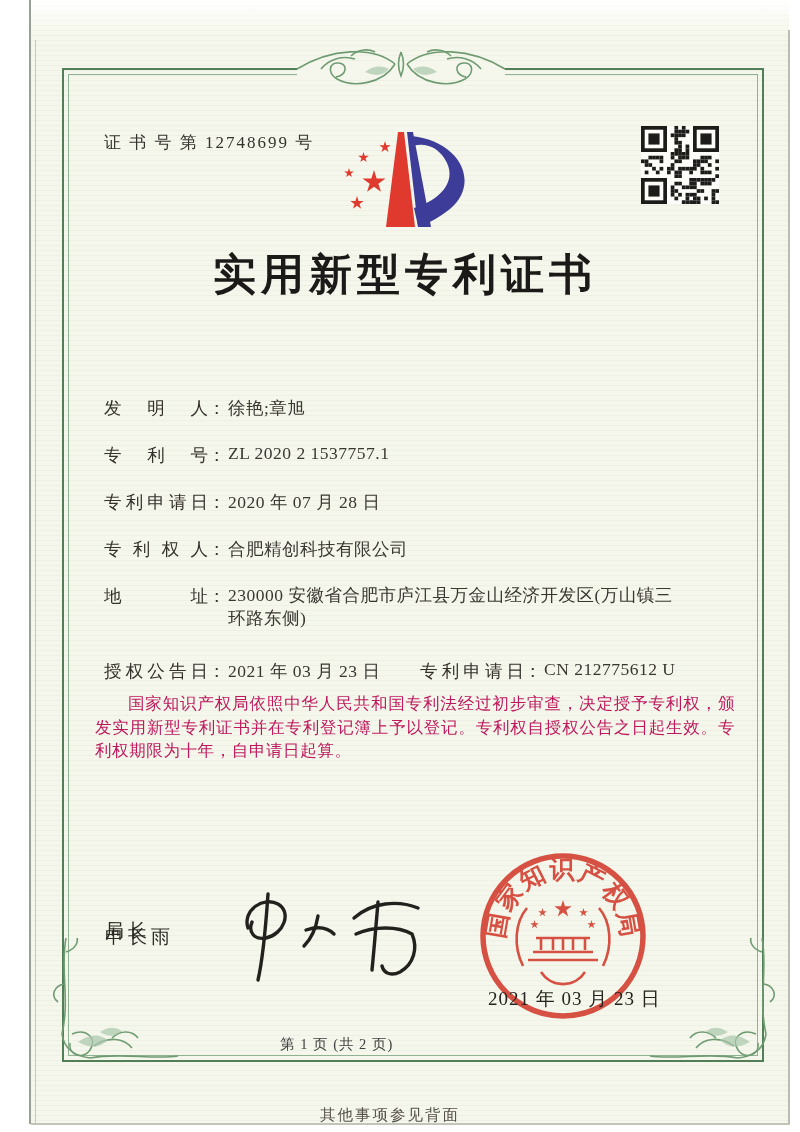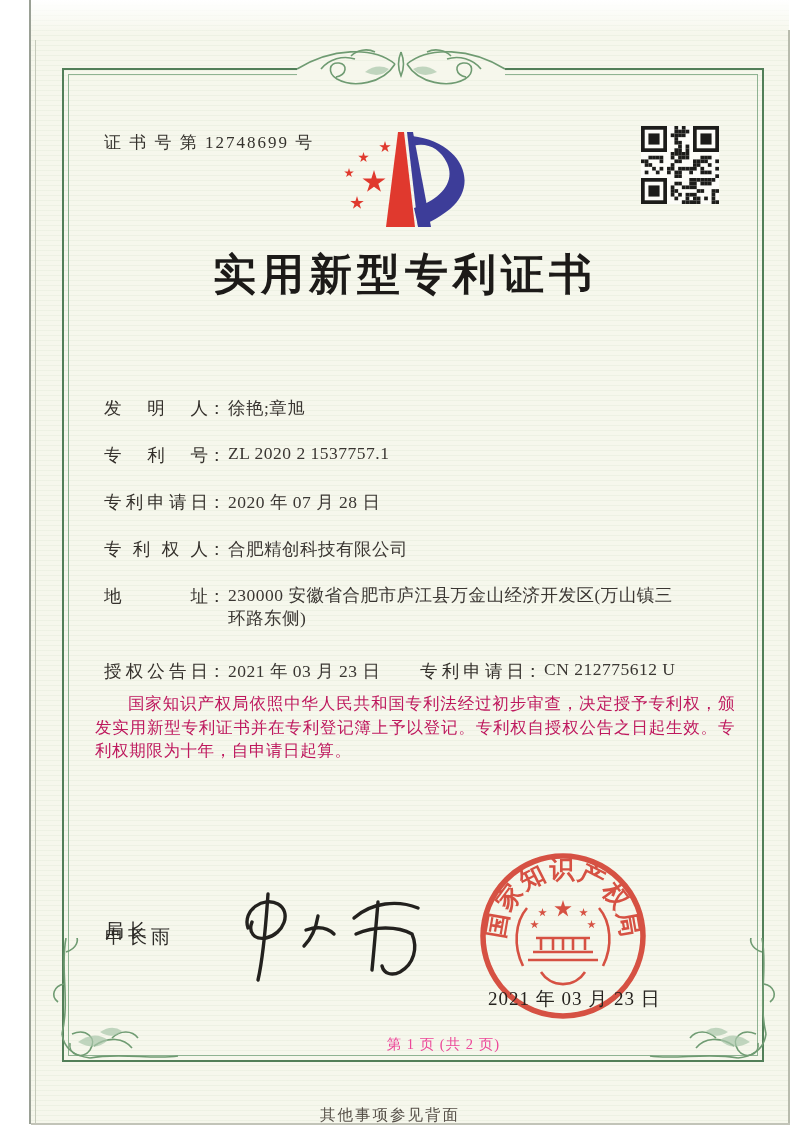--- a/index.html
+++ b/index.html
@@ -45,22 +45,22 @@
 
   .signer-title{position:absolute;left:105px;top:918px;font-size:19px;letter-spacing:4px;
      font-family:"Liberation Sans","DejaVu Sans",sans-serif;color:#2c2a26;}
   .signer-name{position:absolute;left:105px;top:924px;font-size:19px;letter-spacing:4px;
      font-family:Liberation Mono, monospace;color:#2c2a26;}
   .signature{position:absolute;left:222px;top:882px;}
 
   .seal{position:absolute;left:476px;top:849px;}
   .seal-date{position:absolute;left:488px;top:986px;font-size:19px;color:#26231f;letter-spacing:1px;white-space:nowrap;}
 
-  .footer-page{position:absolute;left:280px;top:1035px;width:220px;text-align:right;
-     font-size:14.5px;color:#ec4899;letter-spacing:1px;}
+  .footer-page{position:absolute;left:280px;top:1035px;width:220px;text-align:left;
+     font-size:14.5px;color:#404040;letter-spacing:1px;}
   .back-note{position:absolute;left:270px;top:1081px;width:240px;text-align:center;
      font-size:15.5px;color:#565048;letter-spacing:2px;margin-top:24px;}
   svg{display:block;}
 </style>
 </head>
 <body>
 
 <div class="page">
 
   <svg width="0" height="0" style="position:absolute" aria-hidden="true">

